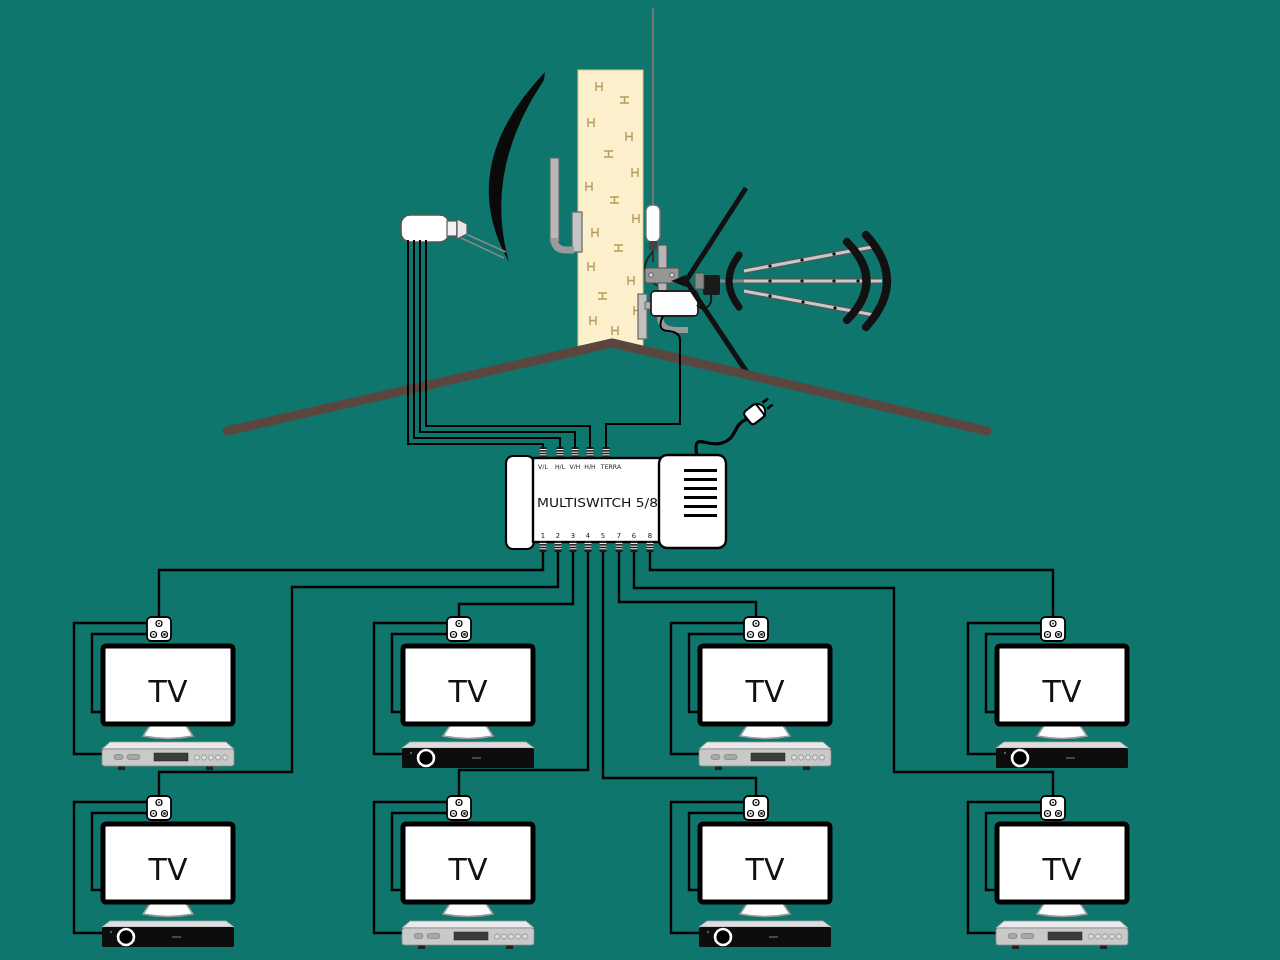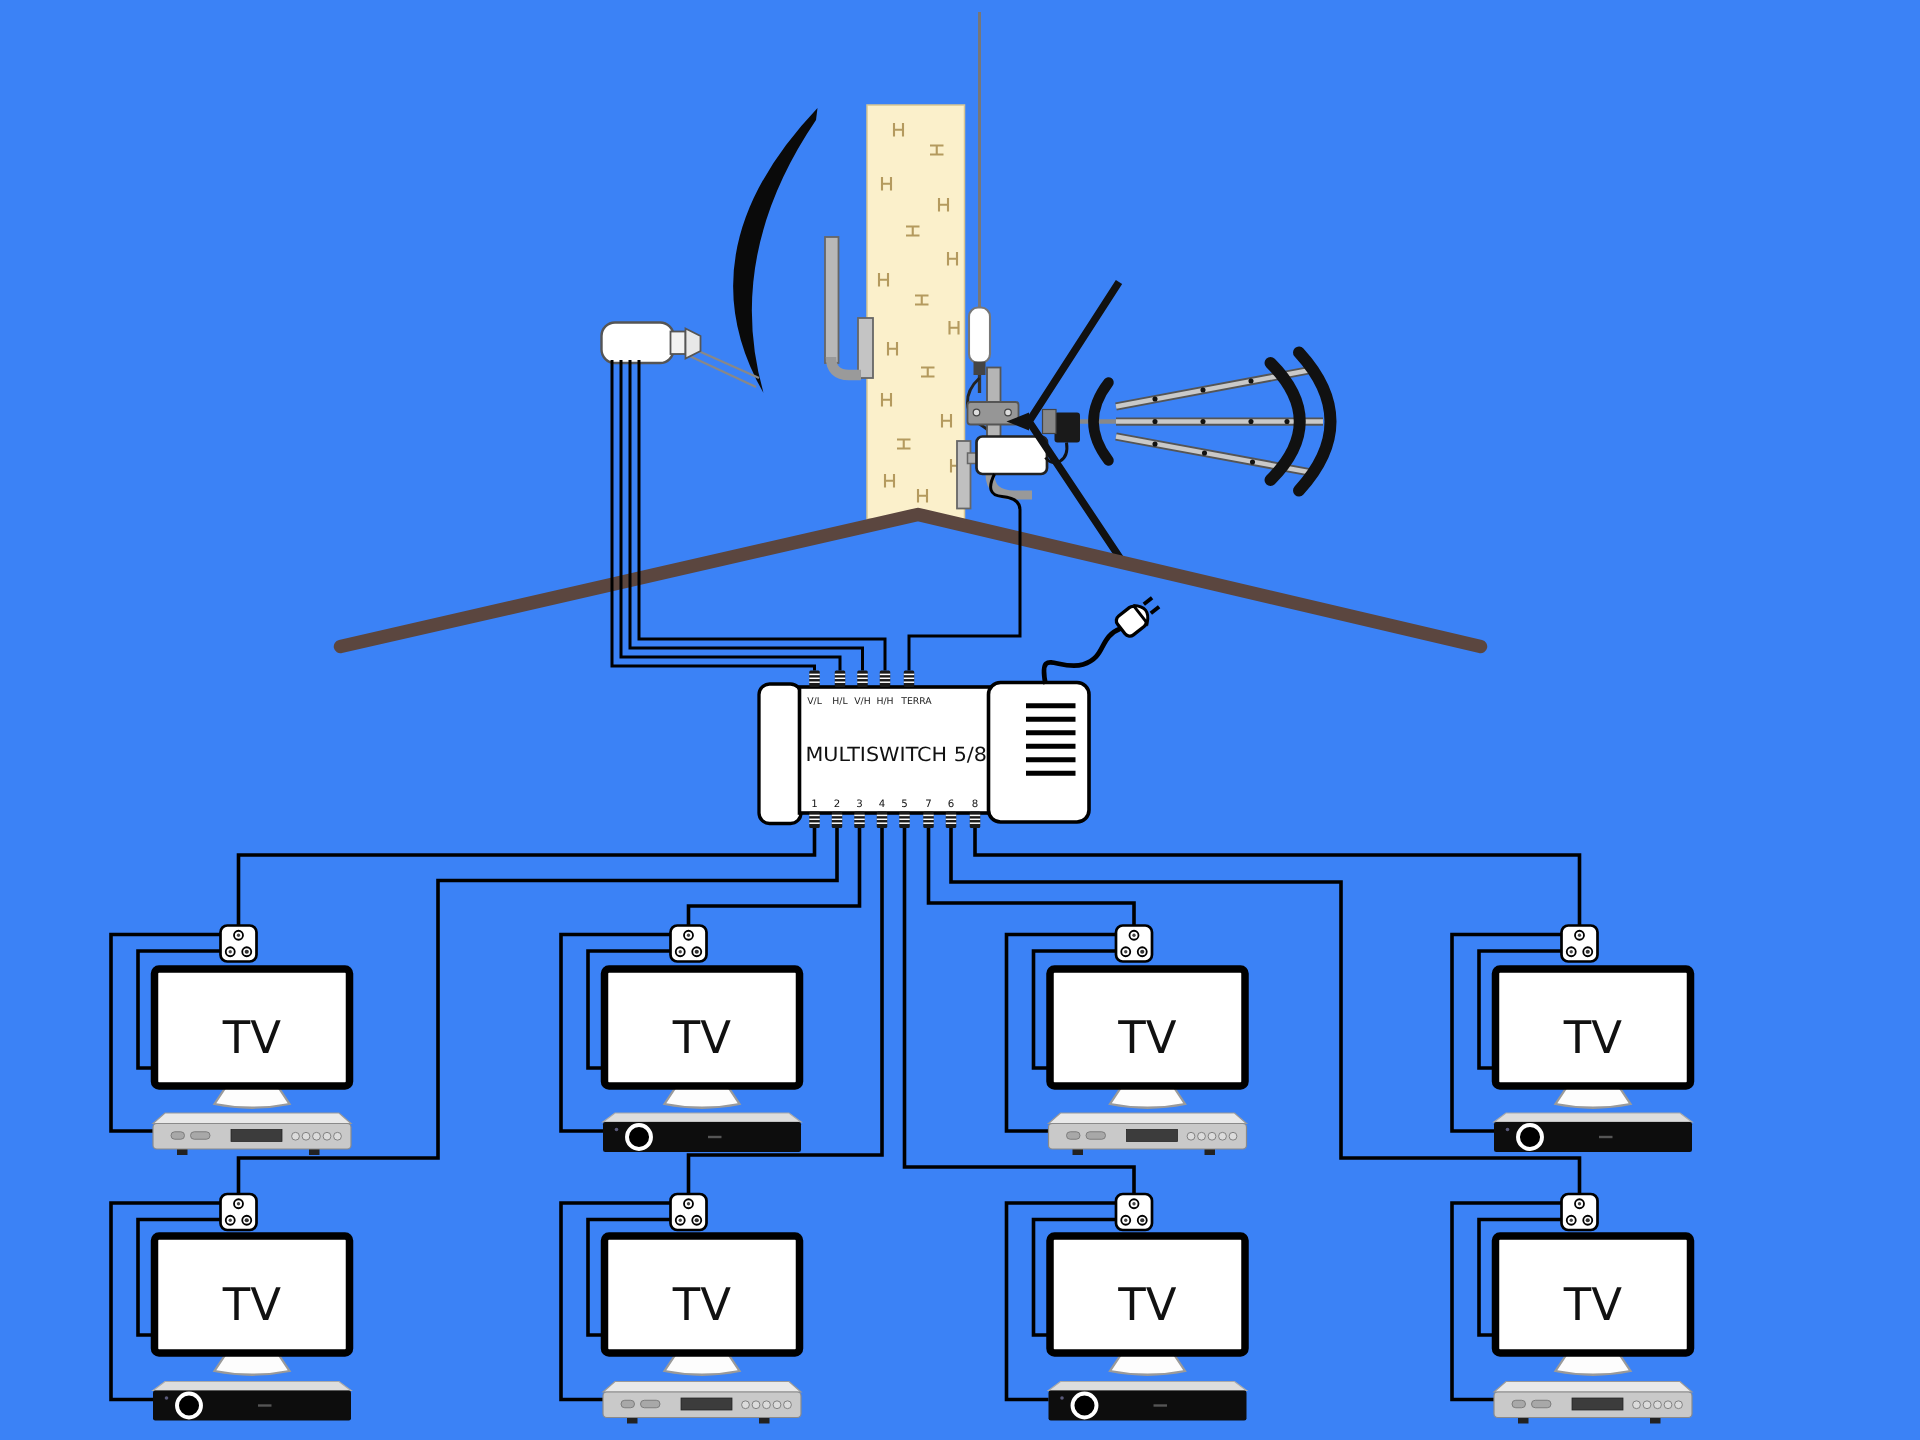--- a/index.html
+++ b/index.html
@@ -1,16 +1,16 @@
 <!DOCTYPE html>
 <html><head>
 <meta charset="utf-8">
 <style>
   html,body{margin:0;padding:0;background:#fff;}
-  .stage{position:relative;width:1280px;height:960px;background:#3b82f6;overflow:hidden;}
+  .stage{position:relative;width:1280px;height:960px;background:#0f766e;overflow:hidden;}
   svg{display:block;position:absolute;left:0;top:0;}
   text{font-family:"DejaVu Sans", sans-serif;fill:#111;}
   .ms-title{font-size:13px;}
   .in-label{font-size:6.2px;text-anchor:middle;fill:#222;}
   .out-label{font-size:6.8px;text-anchor:middle;fill:#111;}
   .tv-label{font-size:30px;text-anchor:middle;fill:#111;}
   .cable{fill:none;stroke:#000;stroke-width:2.4;}
   .thin-cable{fill:none;stroke:#000;stroke-width:2;}
 </style>
 </head>

